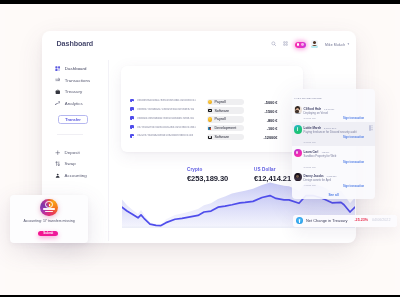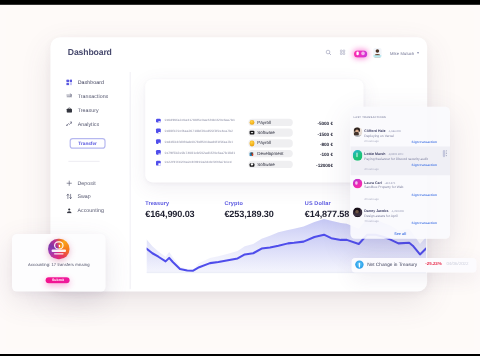--- a/index.html
+++ b/index.html
@@ -292,31 +292,27 @@
                 <span style="position:absolute;left:0.1px;top:0.6px;width:4.1px;height:3.1px;border-radius:.8px;background:#121214"></span>
                 <span style="position:absolute;left:1px;top:1.5px;width:1.25px;height:1.3px;border-radius:50%;background:#fefefe"></span>
                 <span style="position:absolute;left:2.65px;top:1.5px;width:0.95px;height:1.3px;border-radius:50%;background:#fefefe"></span>
               </span>
               <span class="plab">Software</span>
             </span>
             <span class="amt">-12000€</span>
           </div>
         </div>
       <div class="stats">
-          <div class="stat" style="left: 0px;">
-            <div class="k">Treasury</div>
-            <div class="v">€164,990.03</div>
-          </div>
           <div class="stat" style="left: 66px;">
             <div class="k">Crypto</div>
             <div class="v">€253,189.30</div>
           </div>
           <div class="stat" style="left: 133px;">
             <div class="k">US Dollar</div>
-            <div class="v">€14,877.58</div>
+            <div class="v">€12,414.21</div>
           </div>
         </div>
     </div>
   </div>
 
   <div class="chartwrap">
       <svg xmlns="http://www.w3.org/2000/svg" width="233" height="49" viewBox="0 0 233 49">
         <defs>
           <linearGradient id="gb" x1="0" y1="0" x2="0" y2="1">
             <stop offset="0" stop-color="#b9bcf2" stop-opacity="0.85"></stop>

